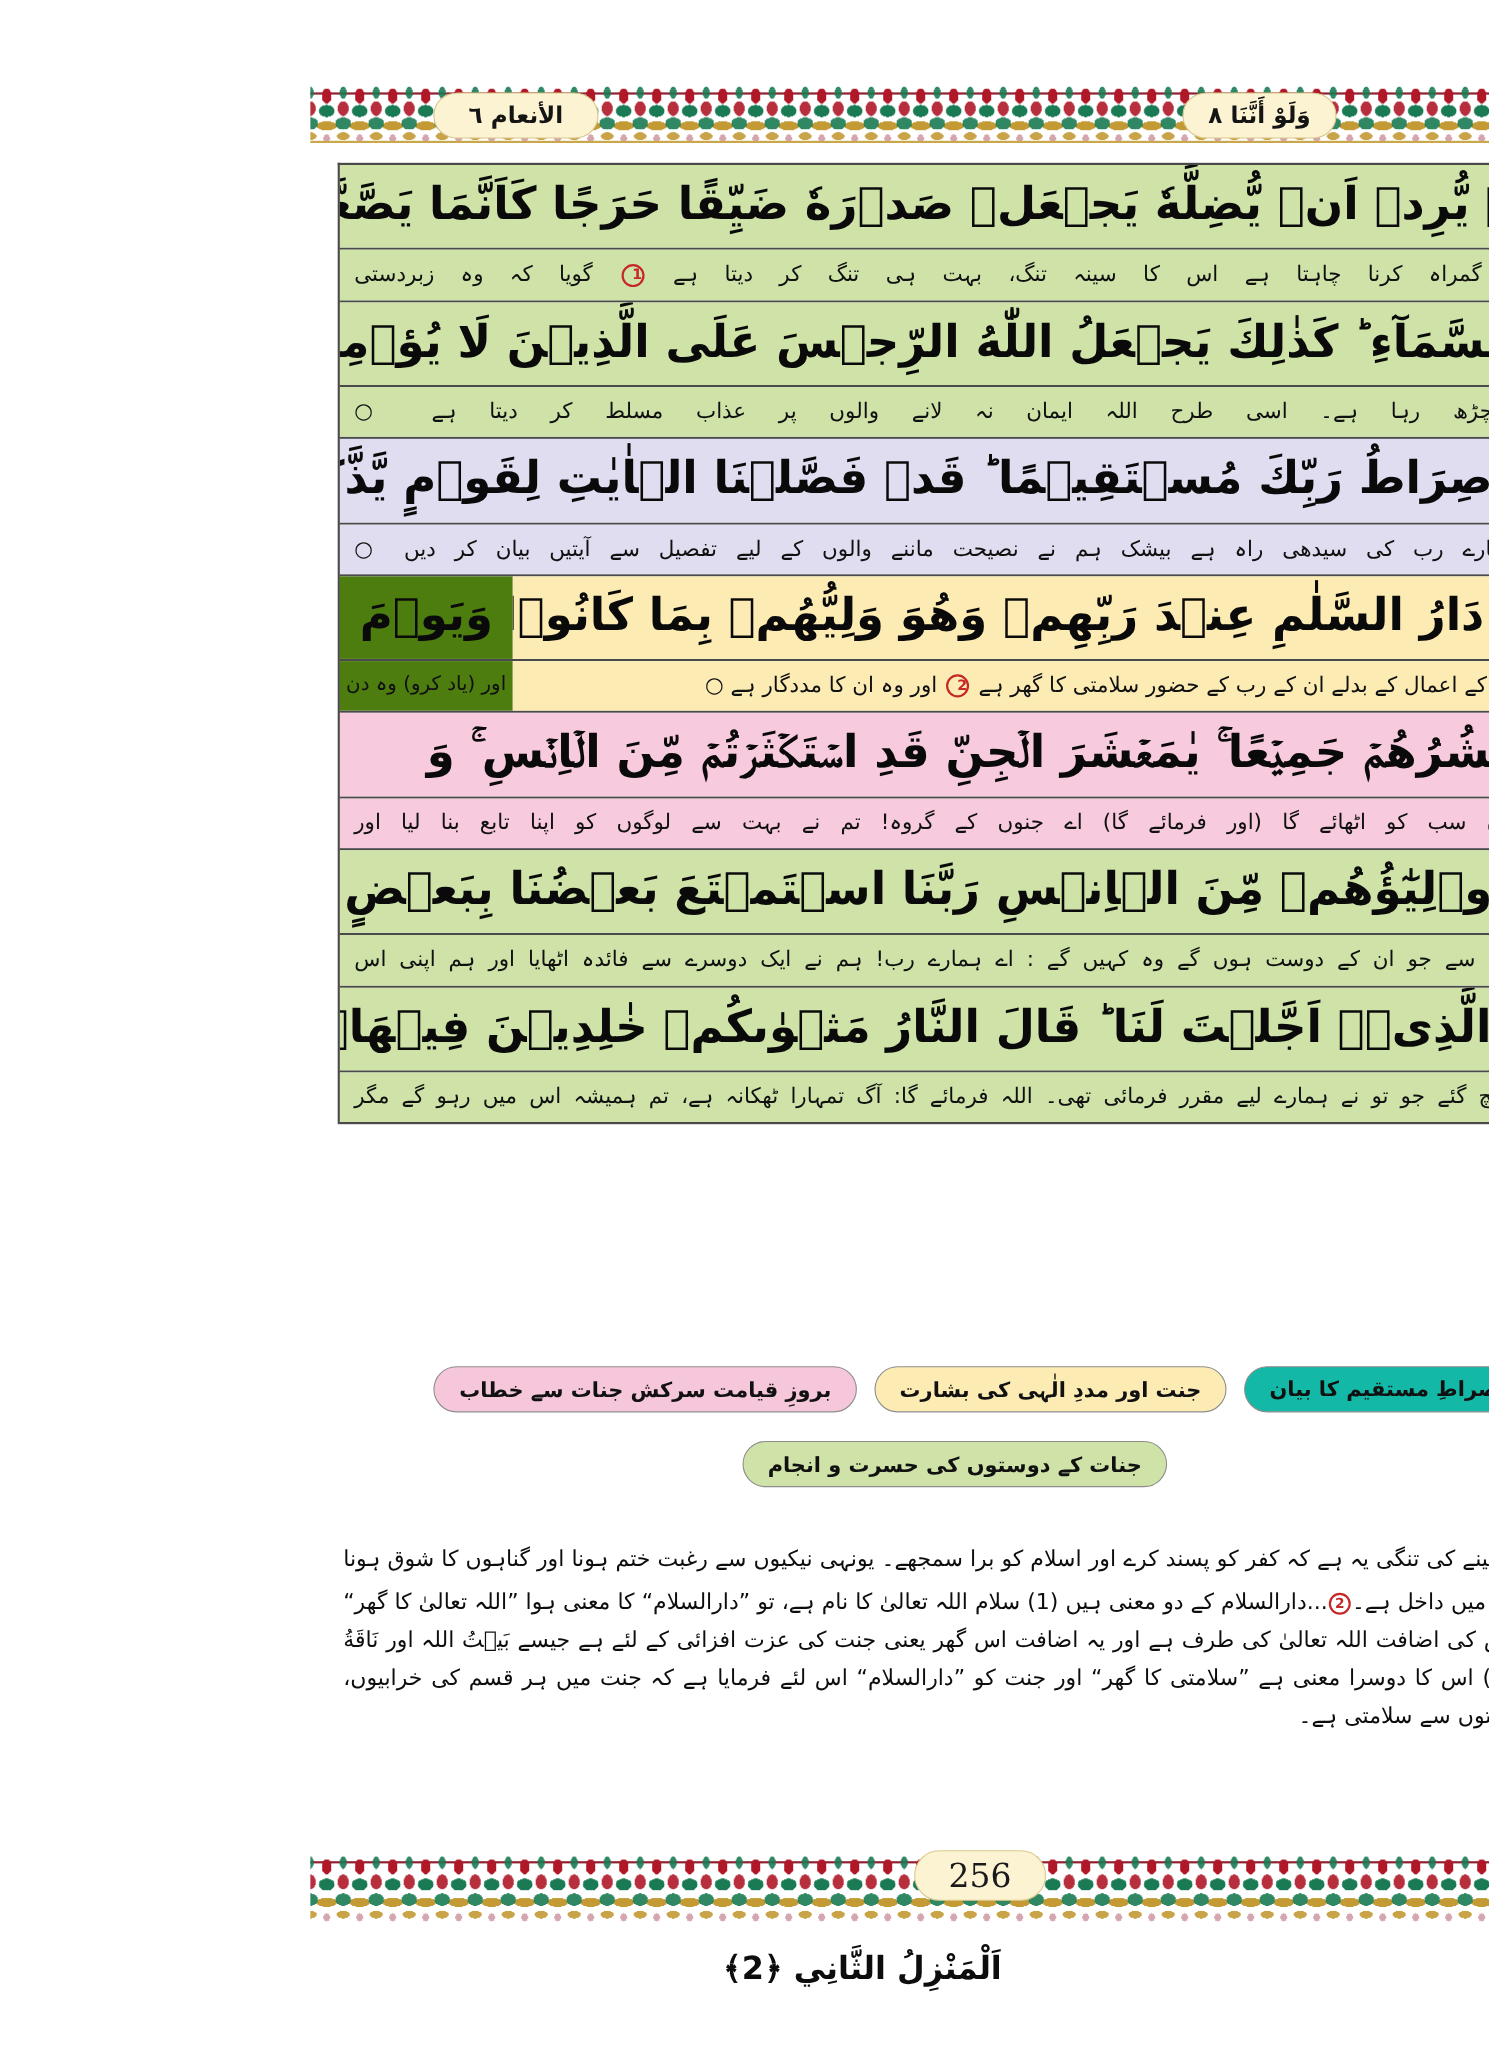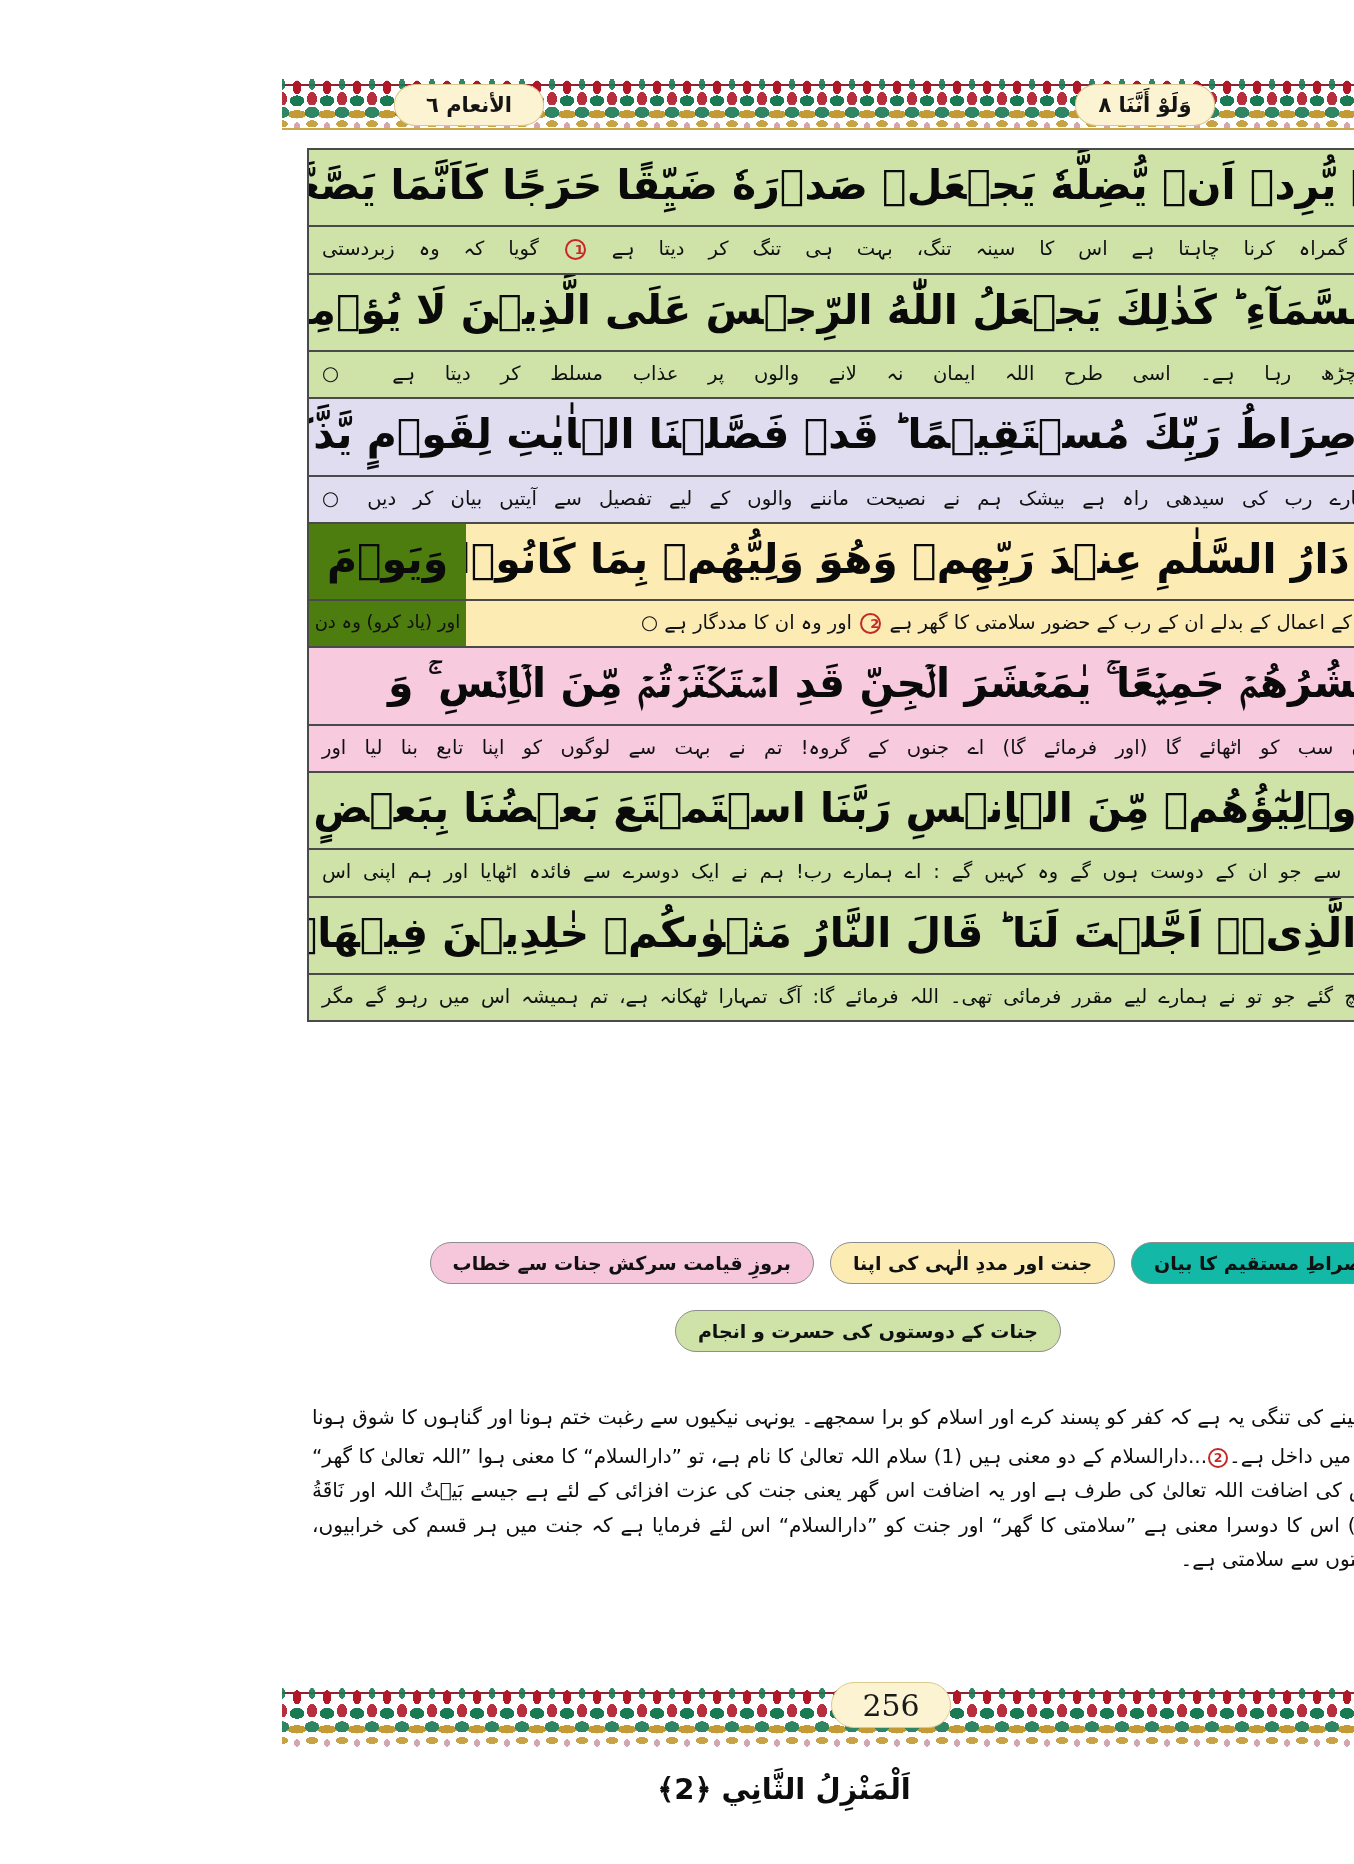--- a/index.html
+++ b/index.html
@@ -416,21 +416,21 @@
   </div>
 
   <div class="topics row1">
     <div class="unwan-badge">
       <span>عنوان</span>
     </div>
     <div class="pill lav">
       <span>صراطِ مستقیم کا بیان</span>
     </div>
     <div class="pill yellow">
-      <span>جنت اور مددِ الٰہی کی اپنا</span>
+      <span>جنت اور مددِ الٰہی کی بشارت</span>
     </div>
     <div class="pill pink">
       <span>بروزِ قیامت سرکش جنات سے خطاب</span>
     </div>
   </div>
 
   <div class="topics row2">
     <div class="pill green">
       <span>جنات کے دوستوں کی حسرت و انجام</span>
     </div>

